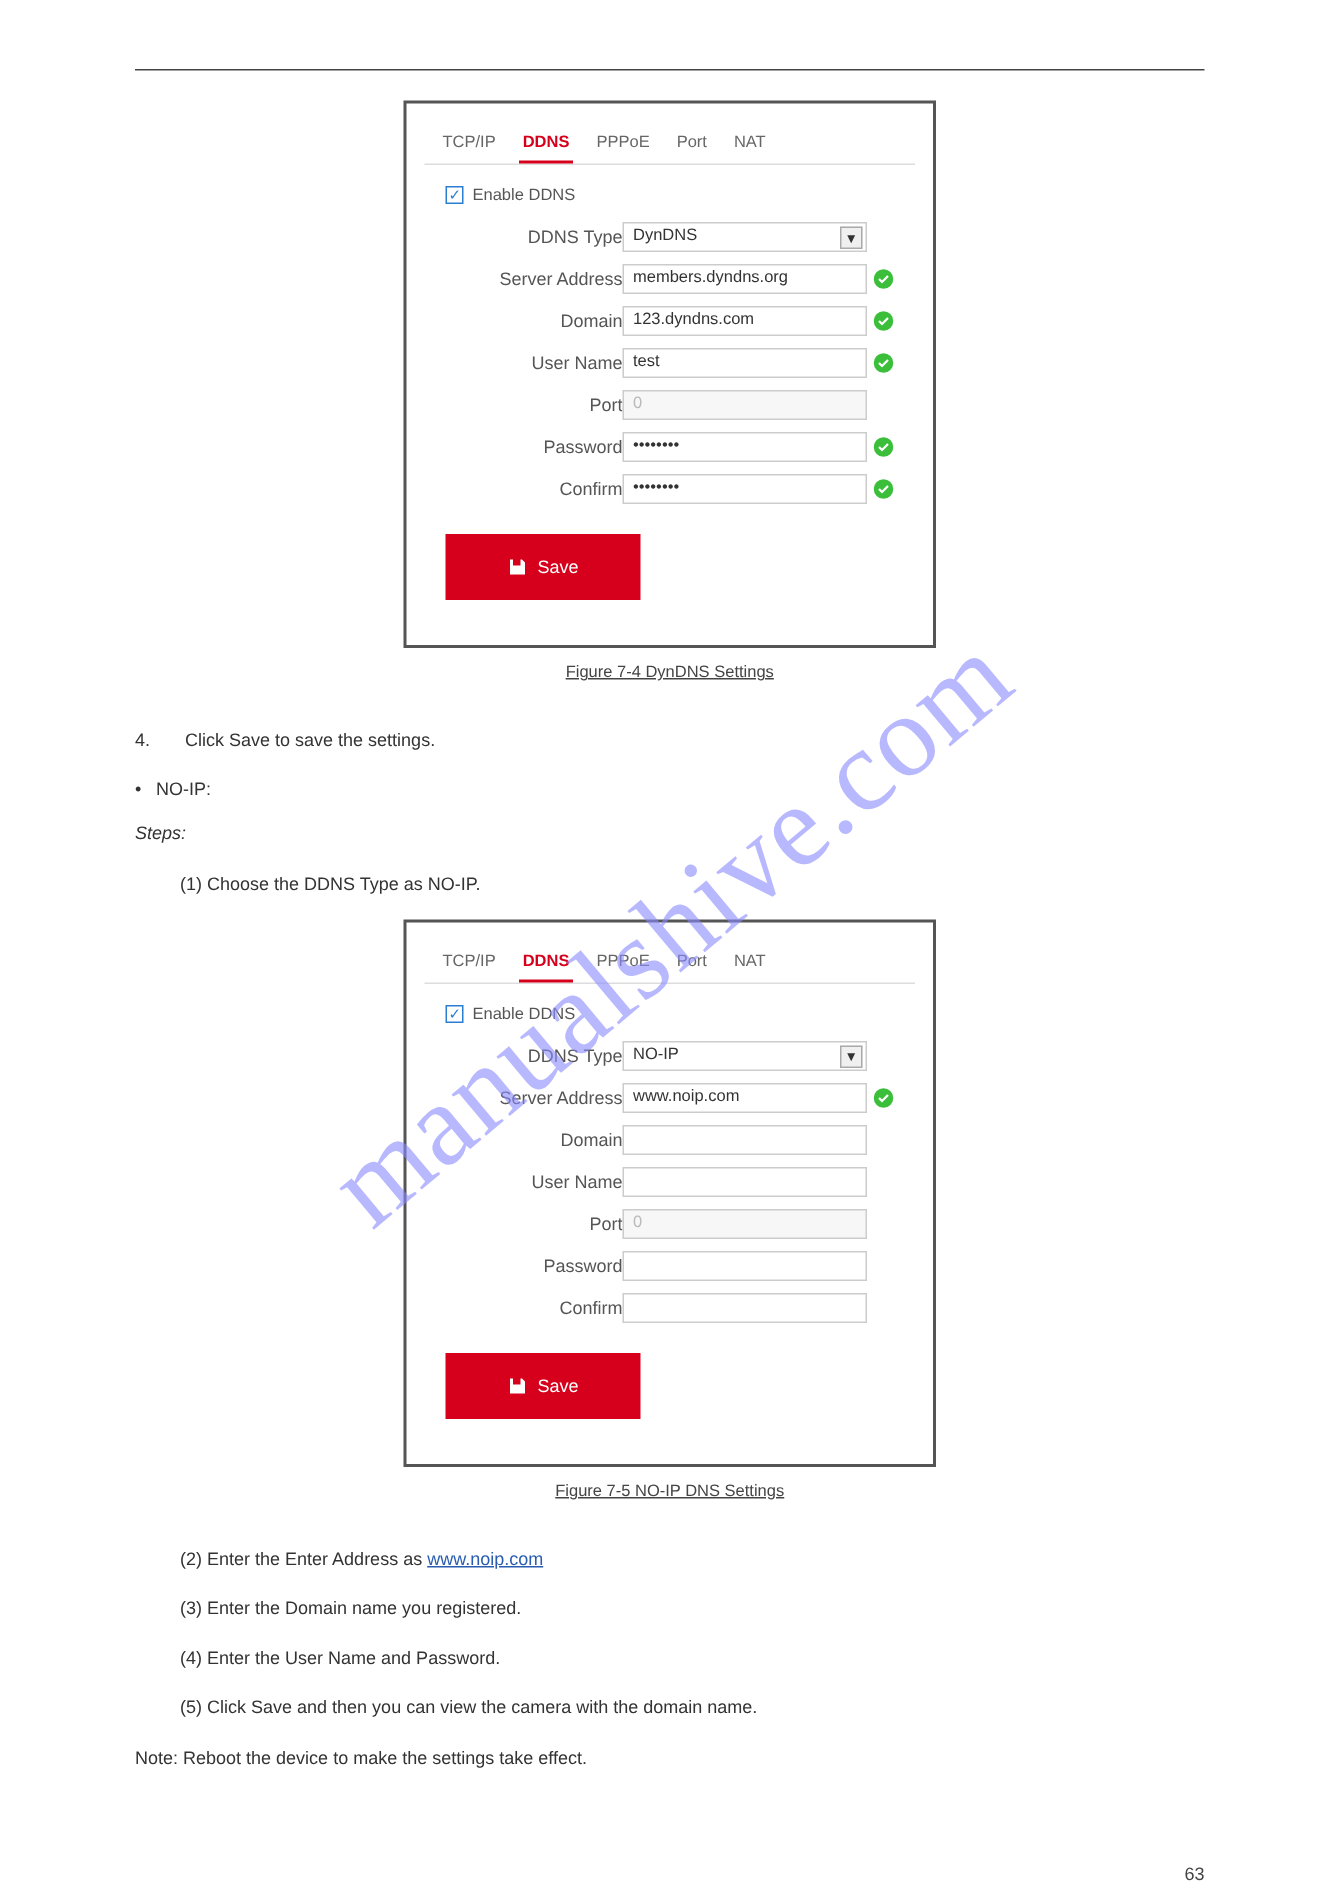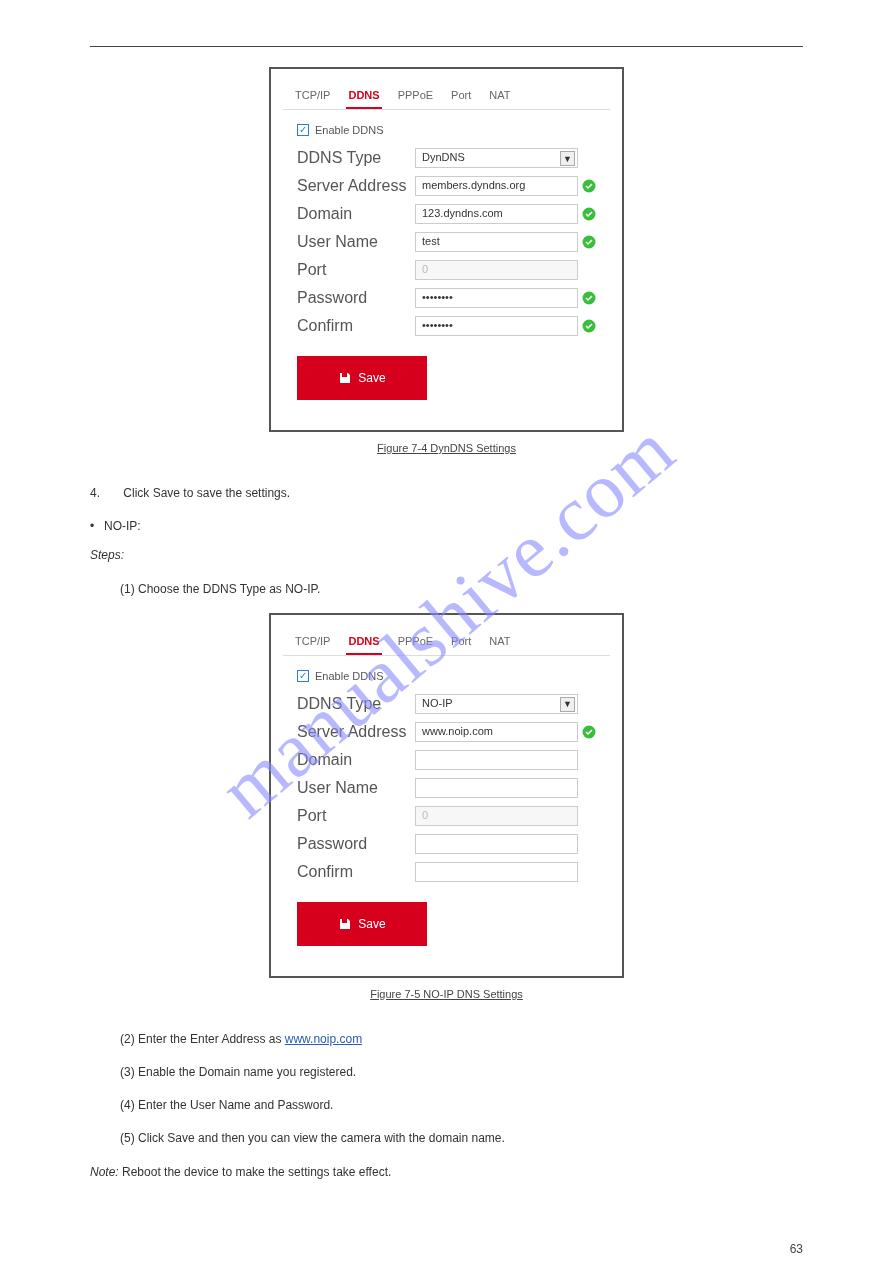--- a/index.html
+++ b/index.html
@@ -32,37 +32,37 @@
     font-size: 11px;
     color: #666;
   }
   .tab { padding: 0 2px 6px; cursor: pointer; }
   .tab.active { color: #d6001c; border-bottom: 2px solid #d6001c; font-weight: bold; text-align: center; }
   .body { padding: 14px 14px 12px; }
   .enable-row { display:flex; align-items:center; gap:6px; font-size:11px; color:#555; margin-bottom:12px; }
   .cb { width:12px; height:12px; border:1px solid #2a7ed2; position:relative; display:inline-block; }
   .cb .tick { position:absolute; left:1px; top:-1px; font-size:10px; color:#2a7ed2; }
   .field-row { display:flex; align-items:center; margin-bottom:8px; }
-  .field-label { width:118px; font-size:16px; color:#555; }
+  .field-label { width:118px; font-size:12px; color:#555;text-align:right; }
   .field-input { flex:1; border:1px solid #ccc; height:20px; font-size:11px; padding:2px 6px; color:#333; background:#fff; }
   .field-input.disabled { background:#f7f7f7; color:#bbb; }
   .select { position:relative; }
   .select .arrow { position:absolute; right:2px; top:2px; width:15px; height:15px; border:1px solid #aaa; background:#f0f0f0; display:flex; align-items:center; justify-content:center; font-size:9px; color:#333; }
   .valid-icon { width:14px; height:14px; margin-left:4px; }
   .valid-icon svg { display:block; }
   .valid-blank { width:14px; margin-left:4px; }
   .save-btn { background:#d6001c; color:#fff; width:130px; height:44px; display:flex; align-items:center; justify-content:center; gap:6px; font-size:12px; margin:20px 0 6px; cursor:pointer; }
   .save-btn svg { fill:#fff; }
   .caption { text-align:center; font-size:11px; color:#444; margin:6px 0 30px;text-decoration:underline; }
   .instr { font-size:12px; color:#333; line-height:1.6; margin:0 0 14px 0; }
   .instr-indent { margin-left:30px; }
   .instr-num { font-weight:normal; display:inline-block; width:30px; }
   .listitem { display:flex; font-size:12px; color:#333; margin-bottom:10px; line-height:1.6; }
   .bullet { width:14px; }
-  .note-label { font-style:italic; }
+  .note-label { }
   .link { color:#2a5db0; text-decoration:underline; }
   .pagefoot { text-align:right; font-size:12px; color:#444; margin-top:60px; }
 
   
   .watermark {
     position:absolute; top:0; left:0; width:893px; height:900px; pointer-events:none; z-index:5; overflow:visible;
   }
   .watermark .wm {
     position:absolute; left:50%; top:620px; transform:translate(-50%,-50%) rotate(-40deg);
     font-size:78px; color:#8a8aff; font-family:"Segoe Script","Comic Sans MS",cursive;
@@ -262,21 +262,21 @@
         <span>Save</span>
       </div>
     </div>
   </div>
   <div class="caption">Figure 7-5 NO-IP DNS Settings</div>
 
   <p class="instr instr-indent">
     <span>(2)</span>&nbsp;<span>Enter the Enter Address as </span><span class="link">www.noip.com</span>
   </p>
   <p class="instr instr-indent">
-    <span>(3)</span>&nbsp;<span>Enable the Domain name you registered.</span>
+    <span>(3)</span>&nbsp;<span>Enter the Domain name you registered.</span>
   </p>
   <p class="instr instr-indent">
     <span>(4)</span>&nbsp;<span>Enter the User Name and Password.</span>
   </p>
   <p class="instr instr-indent">
     <span>(5)</span>&nbsp;<span>Click Save and then you can view the camera with the domain name.</span>
   </p>
   <p class="instr">
     <span class="note-label">Note:</span><span> Reboot the device to make the settings take effect.</span>
   </p>

